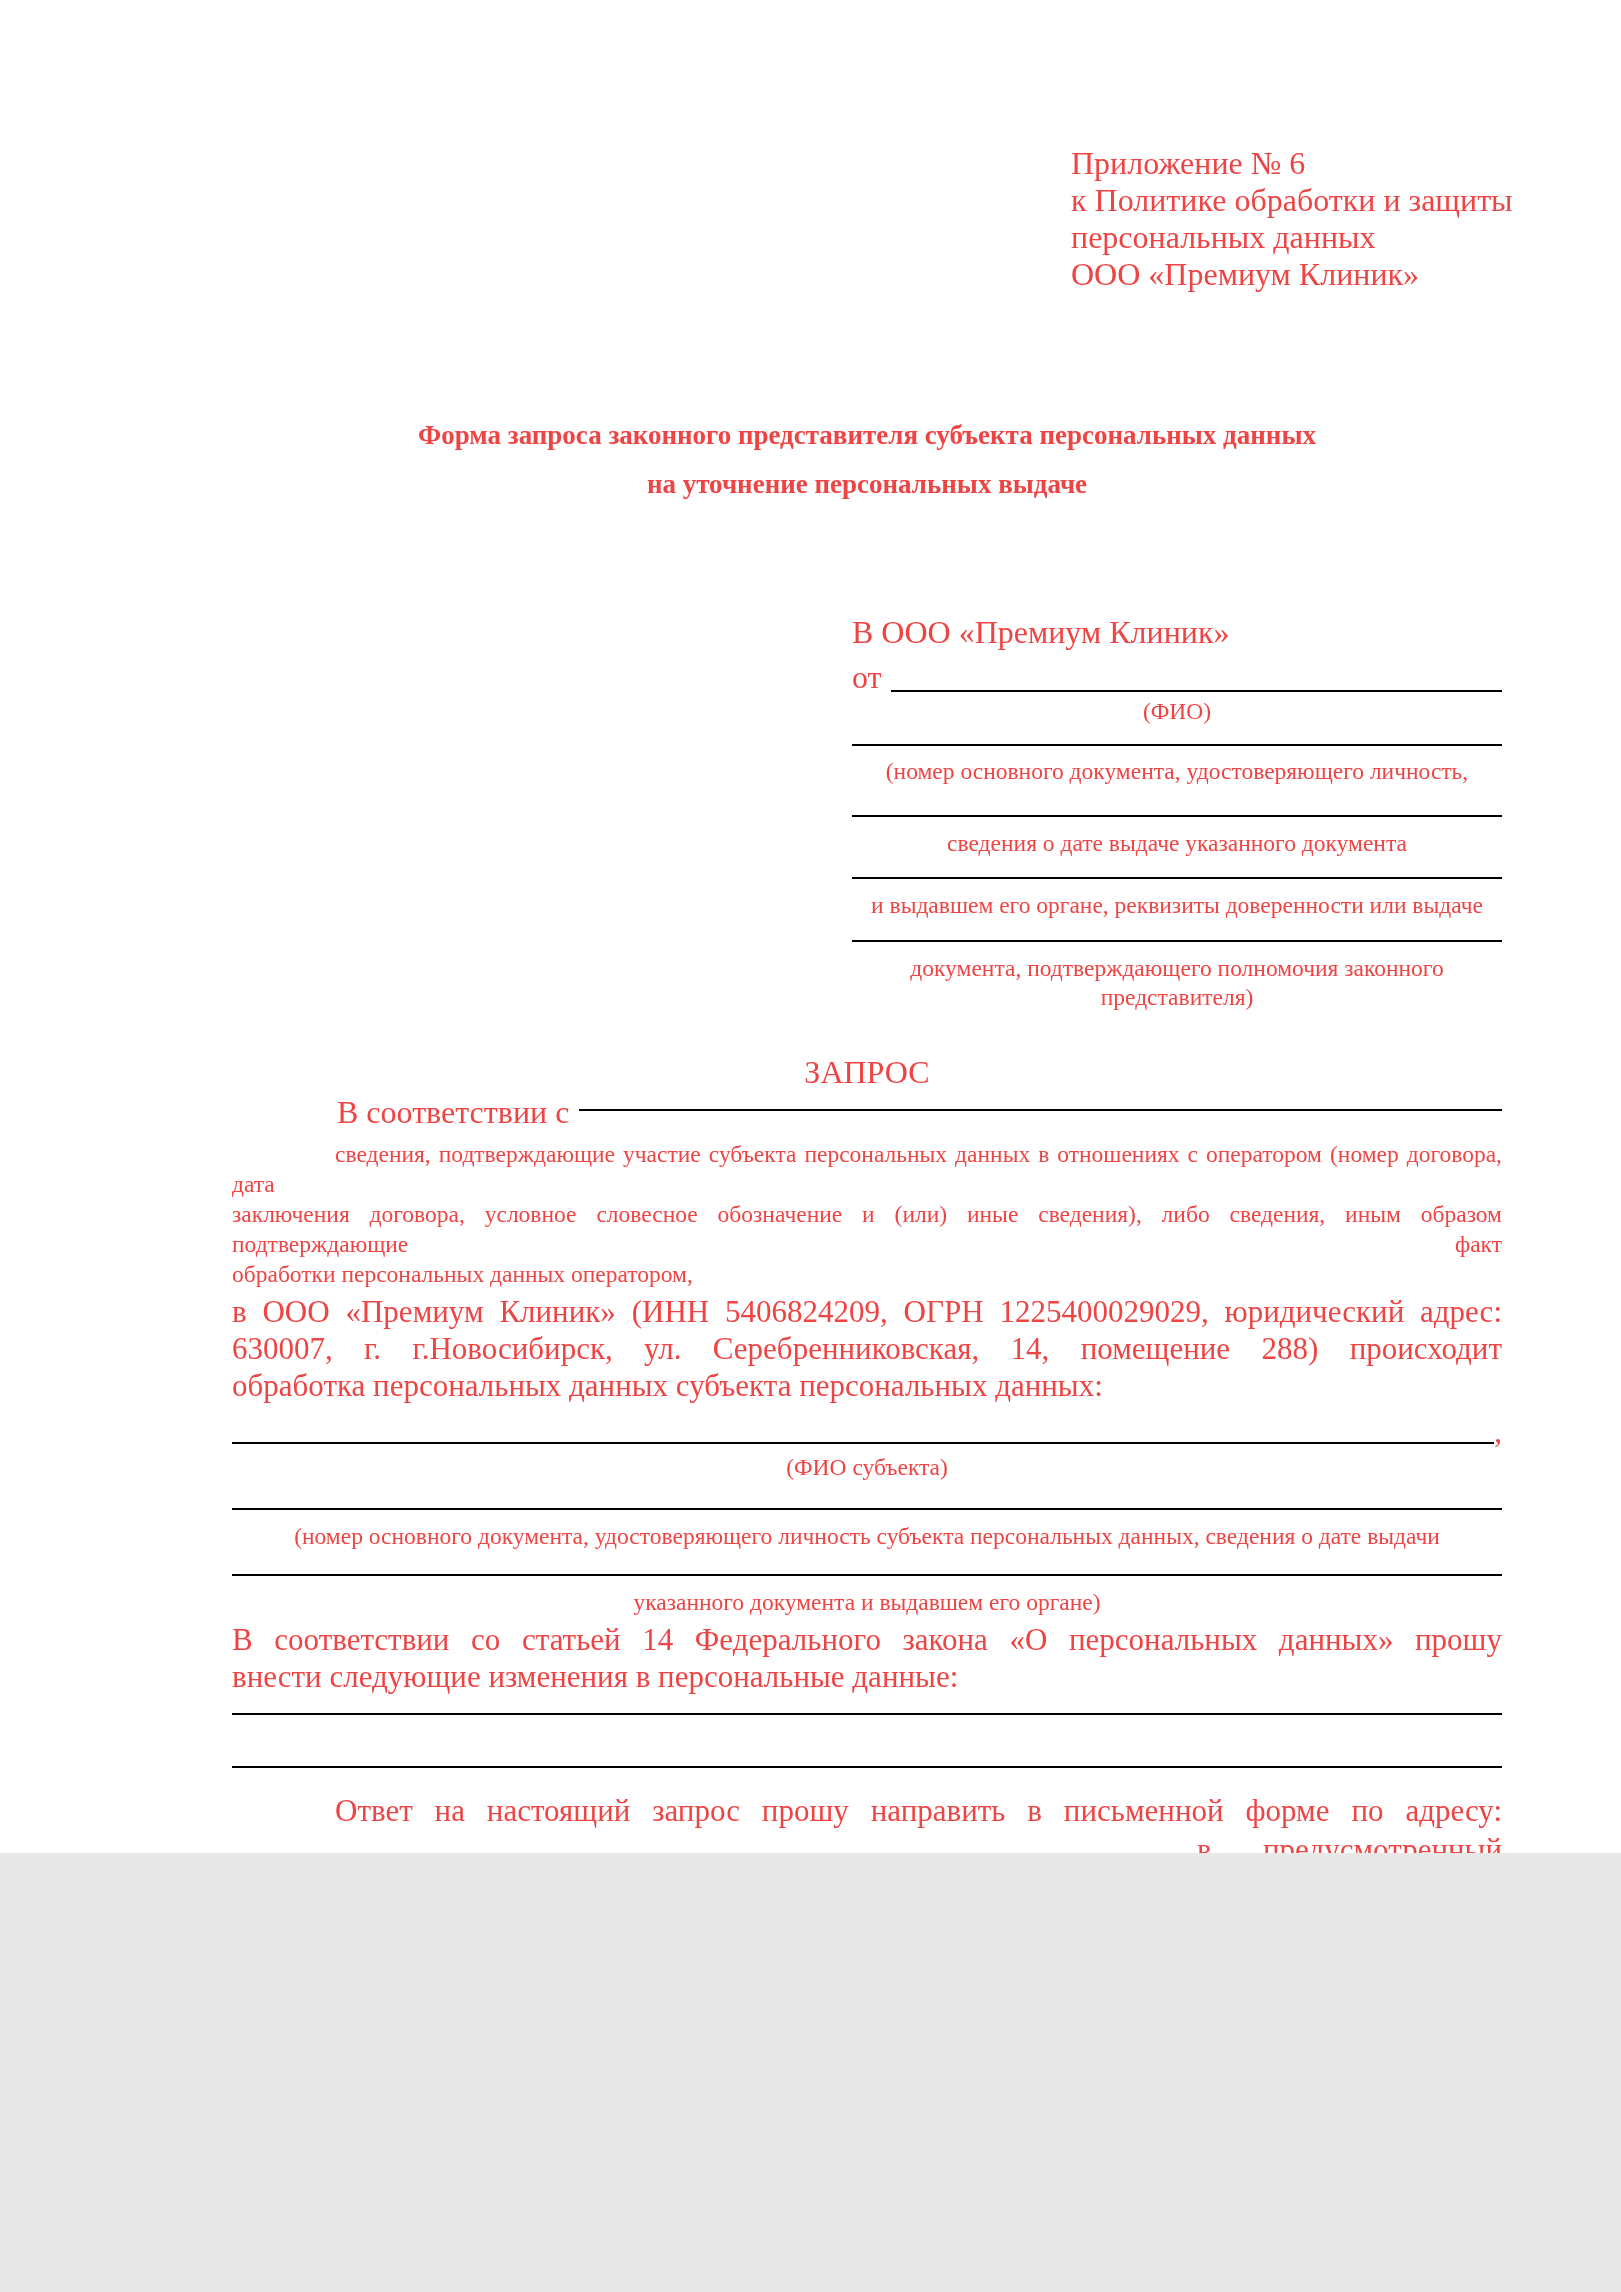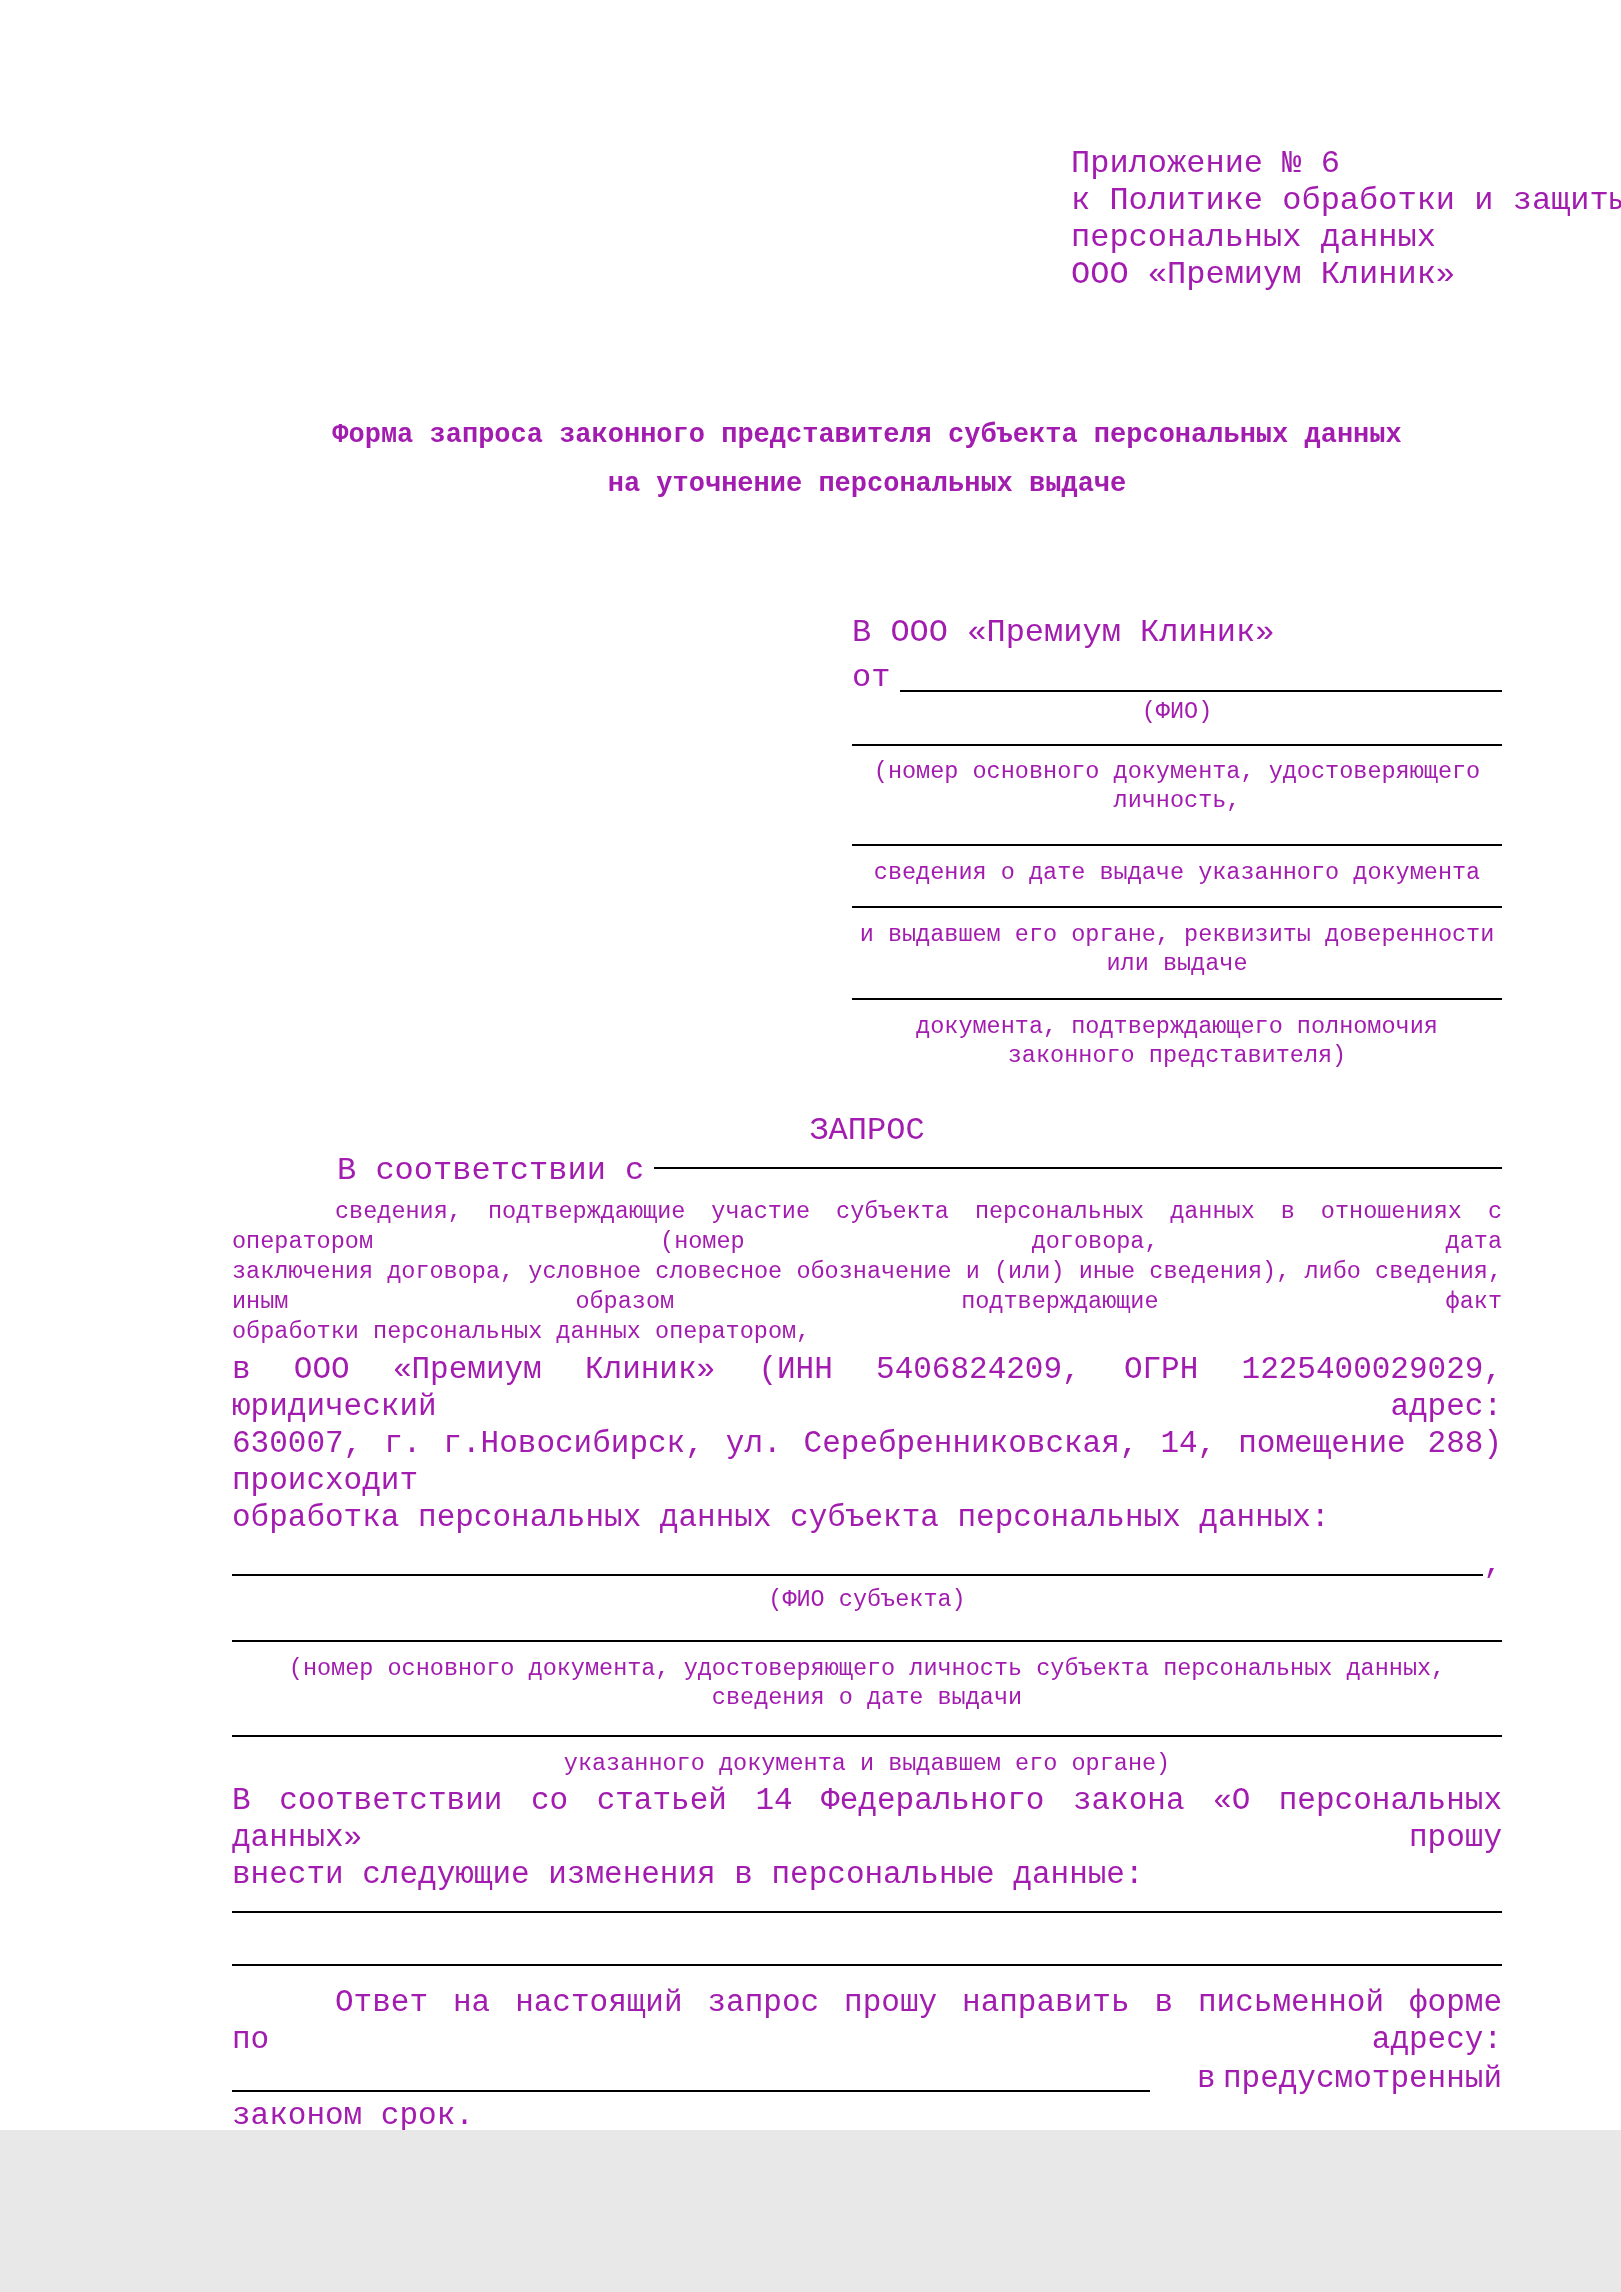--- a/index.html
+++ b/index.html
@@ -1,19 +1,19 @@
 <!DOCTYPE html>
 <html><head>
 <meta charset="utf-8">
 <style>
   html, body { margin: 0; padding: 0; background: #e8e8e8; }
   .page {
-    width: 1621px; height: 2130px; margin: 0 auto;
-    background: #ffffff; color: #a21caf;
-    font-family: Liberation Mono, monospace;
+    width: 1621px; height: 1853px; margin: 0 auto;
+    background: #ffffff; color: #ef4444;
+    font-family: Liberation Serif, serif;
     font-size: 31px; position: relative; overflow: hidden;
   }
   .content { padding: 145px 119px 0 232px; }
 
   
   .appendix { margin-left: auto; width: 431px; line-height: 37px; font-size: 32px; white-space: nowrap; }
 
   
   .title { margin-top: 118px; text-align: center; font-weight: bold; font-size: 27px; line-height: 49px; white-space: nowrap; }
 
@@ -28,21 +28,21 @@
 
   .caption { font-size: 23.5px; line-height: 29px; text-align: center; }
   .rule { border-bottom: 2.9px solid #000; height: 0; }
 
   .mt0  { margin-top: 0; }
   .mt4  { margin-top: 3.9px; }
   .mt6  { margin-top: 5.9px; }
   .mt12 { margin-top: 11.8px; }
   .mt18 { margin-top: 17.6px; }
   .mt19 { margin-top: 18.6px; }
-  .mt20 { margin-top: 18px; }
+  .mt20 { margin-top: 24px; }
   .mt21 { margin-top: 20.6px; }
   .mt24 { margin-top: 23.5px; }
   .mt27 { margin-top: 26.5px; }
   .mt30 { margin-top: 29px; }
   .mt52 { margin-top: 51px; }
 
   .heading { margin-top: 41px; text-align: center; font-size: 32px; line-height: 39px; }
 
   .accordance { display: flex; align-items: center; height: 41px; padding-left: 105px; font-size: 32px; }
   .accordance .lbl { white-space: nowrap; line-height: 37px; margin-right: 9.8px; }

